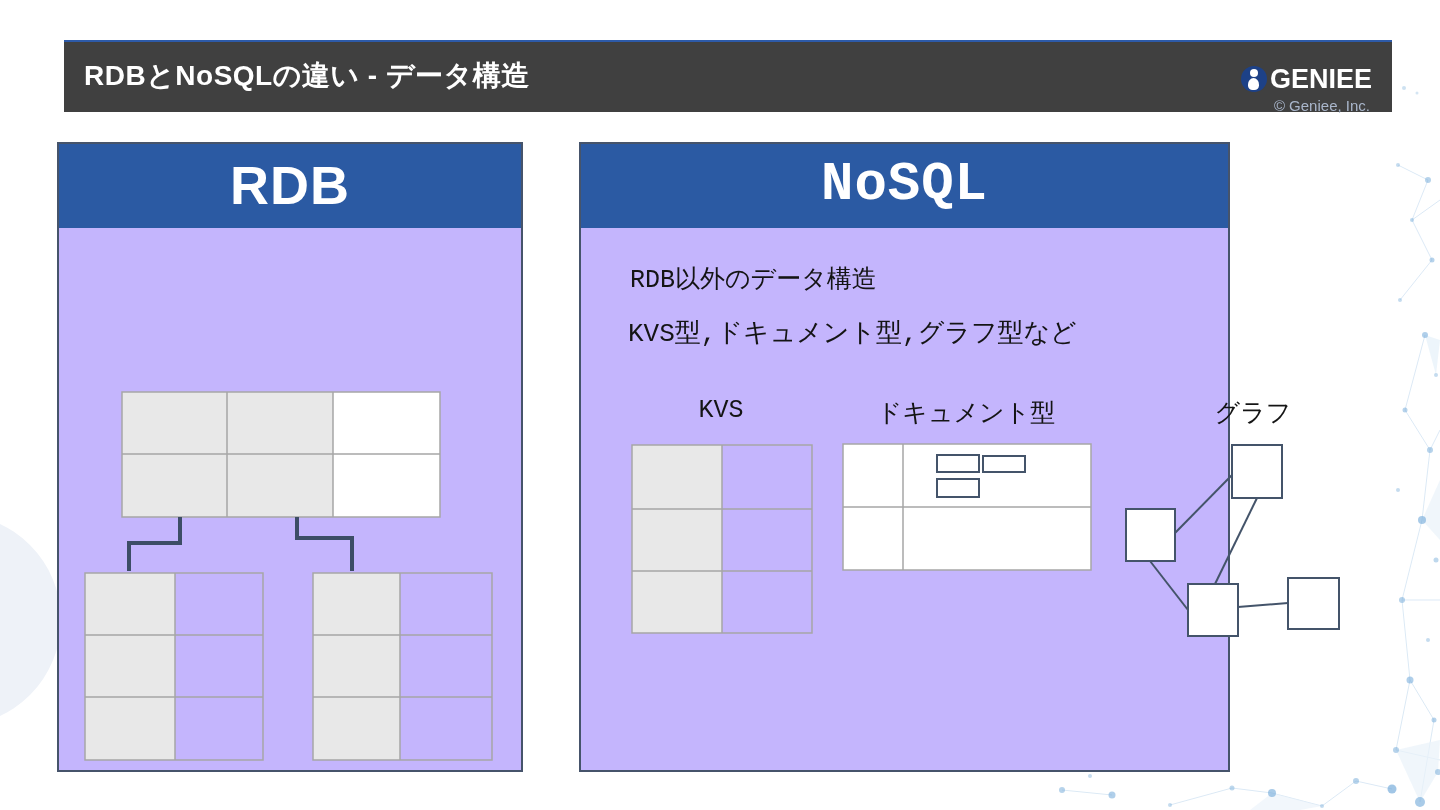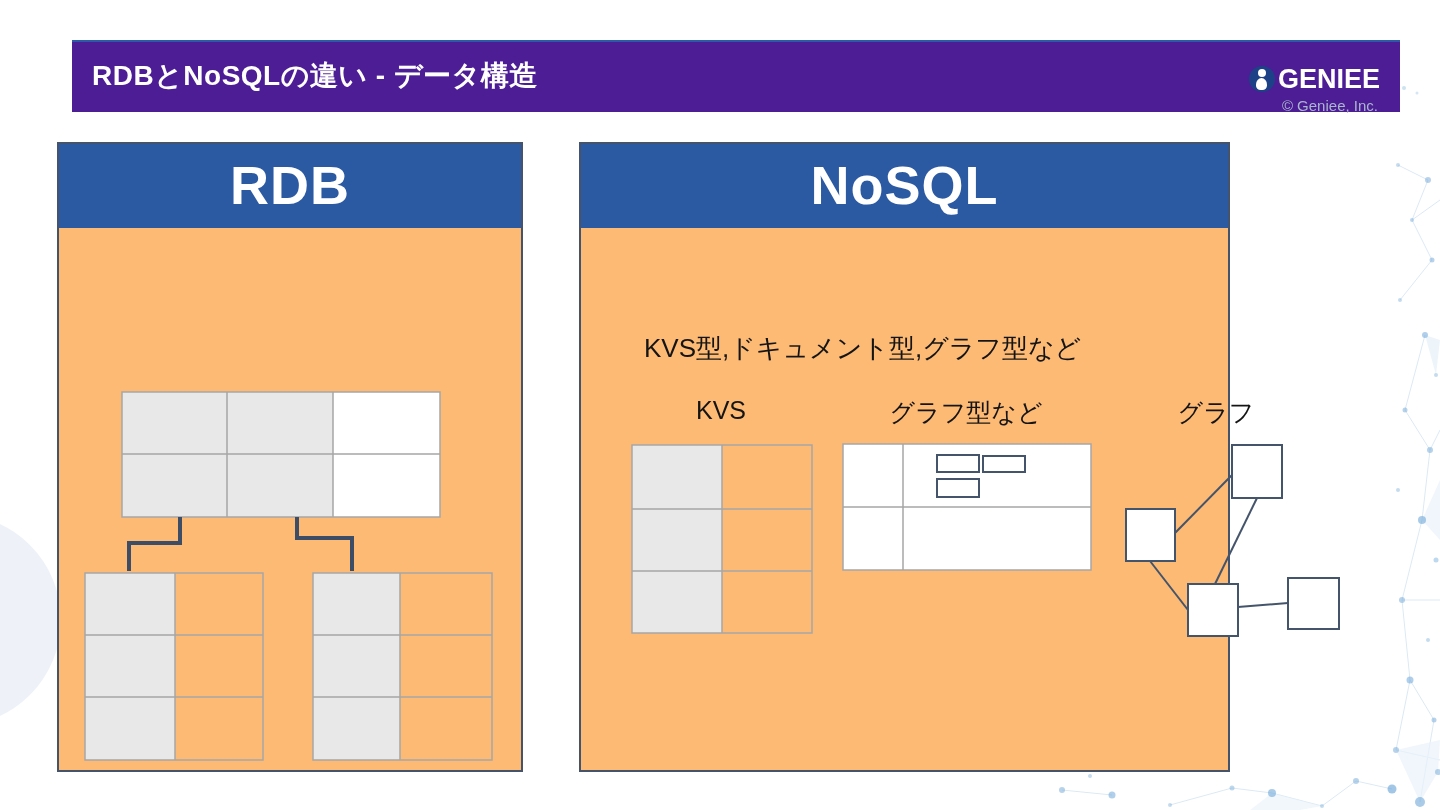--- a/index.html
+++ b/index.html
@@ -5,54 +5,54 @@
   html,body{margin:0;padding:0;}
   body{
     width:1440px;height:810px;position:relative;overflow:hidden;background:#ffffff;
     font-family:"Liberation Sans","DejaVu Sans",sans-serif;
     -webkit-font-smoothing:antialiased;
   }
   
   .bg-decor{position:absolute;left:0;top:0;width:1440px;height:810px;z-index:0;}
   
   .titlebar{
-    position:absolute;left:72px;top:40px;width:1328px;height:72px;
-    background:#4c1d95;border-top:2px solid #2d5aa8;box-sizing:border-box;z-index:2;
+    position:absolute;left:64px;top:40px;width:1328px;height:72px;
+    background:#404040;border-top:2px solid #2d5aa8;box-sizing:border-box;z-index:2;
   }
   .titlebar .page-title{
     margin:0;padding-left:20px;line-height:68px;font-size:28px;font-weight:bold;
     color:#ffffff;letter-spacing:0.5px;white-space:nowrap;
   }
   .logo-row{position:absolute;top:24px;right:20px;display:flex;align-items:flex-start;gap:3px;}
   .logo-icon{width:26px;height:26px;border-radius:50%;background:#1d4187;position:relative;flex:none;}
   .logo-icon::before{content:"";position:absolute;width:8px;height:8px;background:#ffffff;border-radius:50%;top:3px;left:9px;}
   .logo-icon::after{content:"";position:absolute;width:11px;height:12px;background:#ffffff;top:12px;left:7.5px;
     border-radius:6px 6px 5px 5px / 7px 7px 5px 5px;}
   .logo-text{color:#ffffff;font-size:27px;font-weight:bold;line-height:26px;}
   .copyright{position:absolute;right:22px;top:55px;font-size:15px;color:#a9b6cb;}
   
   .card{
-    position:absolute;top:142px;height:630px;background:#fdba74;
+    position:absolute;top:142px;height:630px;background:#c4b5fd;
     border:2px solid #46546b;box-sizing:border-box;z-index:1;
   }
   .card-rdb{left:57px;width:466px;}
-  .card-nosql{left:579px;width:651px;}
+  .card-nosql{left:579px;width:651px;font-family:Liberation Mono, monospace;}
   .card-header{
     height:84px;background:#2b5aa3;color:#ffffff;text-align:center;
     font-size:54px;font-weight:bold;line-height:82px;letter-spacing:1px;
   }
   .rdb-desc{position:absolute;left:36px;top:122px;width:400px;margin:0;
     font-size:26px;line-height:37px;color:#141414;}
   .nosql-line1{position:absolute;left:49px;top:118px;margin:0;font-size:25px;color:#141414;}
-  .nosql-line2{position:absolute;left:47px;top:171px;margin:16px;font-size:26px;color:#141414;}
+  .nosql-line2{position:absolute;left:47px;top:171px;margin:0;font-size:26px;color:#141414;}
   .diagram-label{position:absolute;top:252px;transform:translateX(-50%);
     font-size:25px;color:#141414;white-space:nowrap;}
   .label-kvs{left:140px;}
   .label-doc{left:385px;}
-  .label-graph{left:635px;}
+  .label-graph{left:672px;}
   .rdb-diagram{position:absolute;left:0;top:236px;}
   .nosql-diagram{position:absolute;left:0;top:296px;}
 </style>
 </head>
 <body>
 
 <svg class="bg-decor" viewBox="0 0 1440 810" xmlns="http://www.w3.org/2000/svg">
   <circle cx="-45" cy="620" r="106" fill="#eef2f8"></circle>
   <g stroke="#d3e4f3" stroke-width="1" fill="none" opacity="0.8">
     <polyline points="1398,165 1428,180 1412,220 1432,260 1400,300"></polyline>
@@ -159,24 +159,25 @@
         <line x1="254" y1="317" x2="433" y2="317"></line>
       </g>
     </g>
   </svg>
 </section>
 
 <section class="card card-nosql">
   <div class="card-header">
     <span>NoSQL</span>
   </div>
+  <p class="nosql-line1">RDB以外のデータ構造</p>
   <p class="nosql-line2">KVS型,ドキュメント型,グラフ型など</p>
 
   <span class="diagram-label label-kvs">KVS</span>
-  <span class="diagram-label label-doc">グラフ型など</span>
+  <span class="diagram-label label-doc">ドキュメント型</span>
   <span class="diagram-label label-graph">グラフ</span>
 
   <svg class="nosql-diagram" width="808" height="330" viewBox="0 0 808 330" xmlns="http://www.w3.org/2000/svg">
 
     <g>
       <rect x="51" y="5" width="90" height="188" fill="#e8e8e8"></rect>
       <g stroke="#a6a6a6" stroke-width="1.5" fill="none">
         <rect x="51" y="5" width="180" height="188"></rect>
         <line x1="141" y1="5" x2="141" y2="193"></line>
         <line x1="51" y1="69" x2="231" y2="69"></line>

